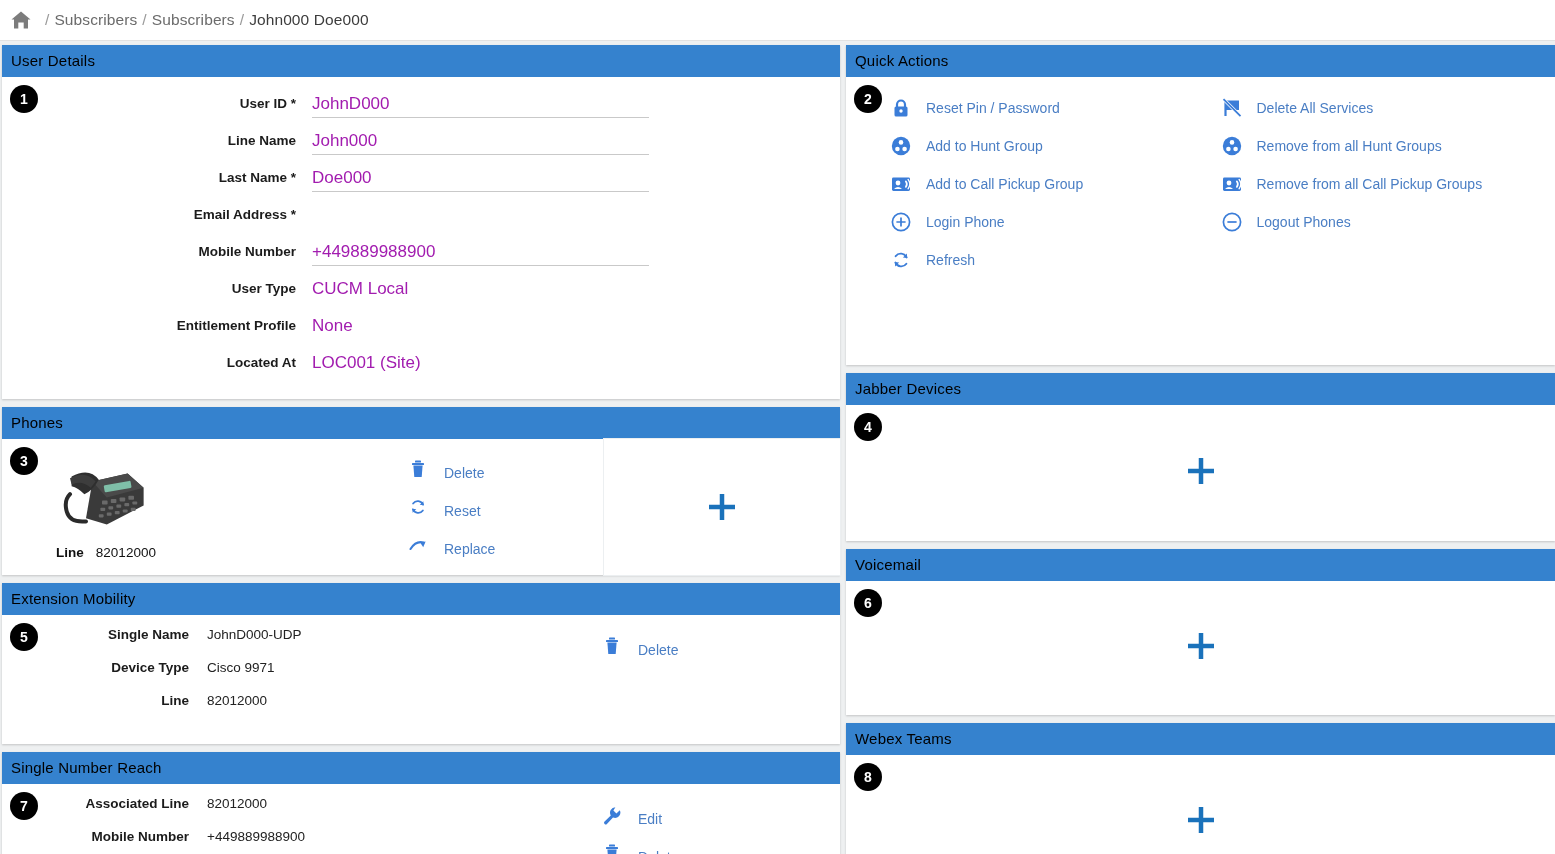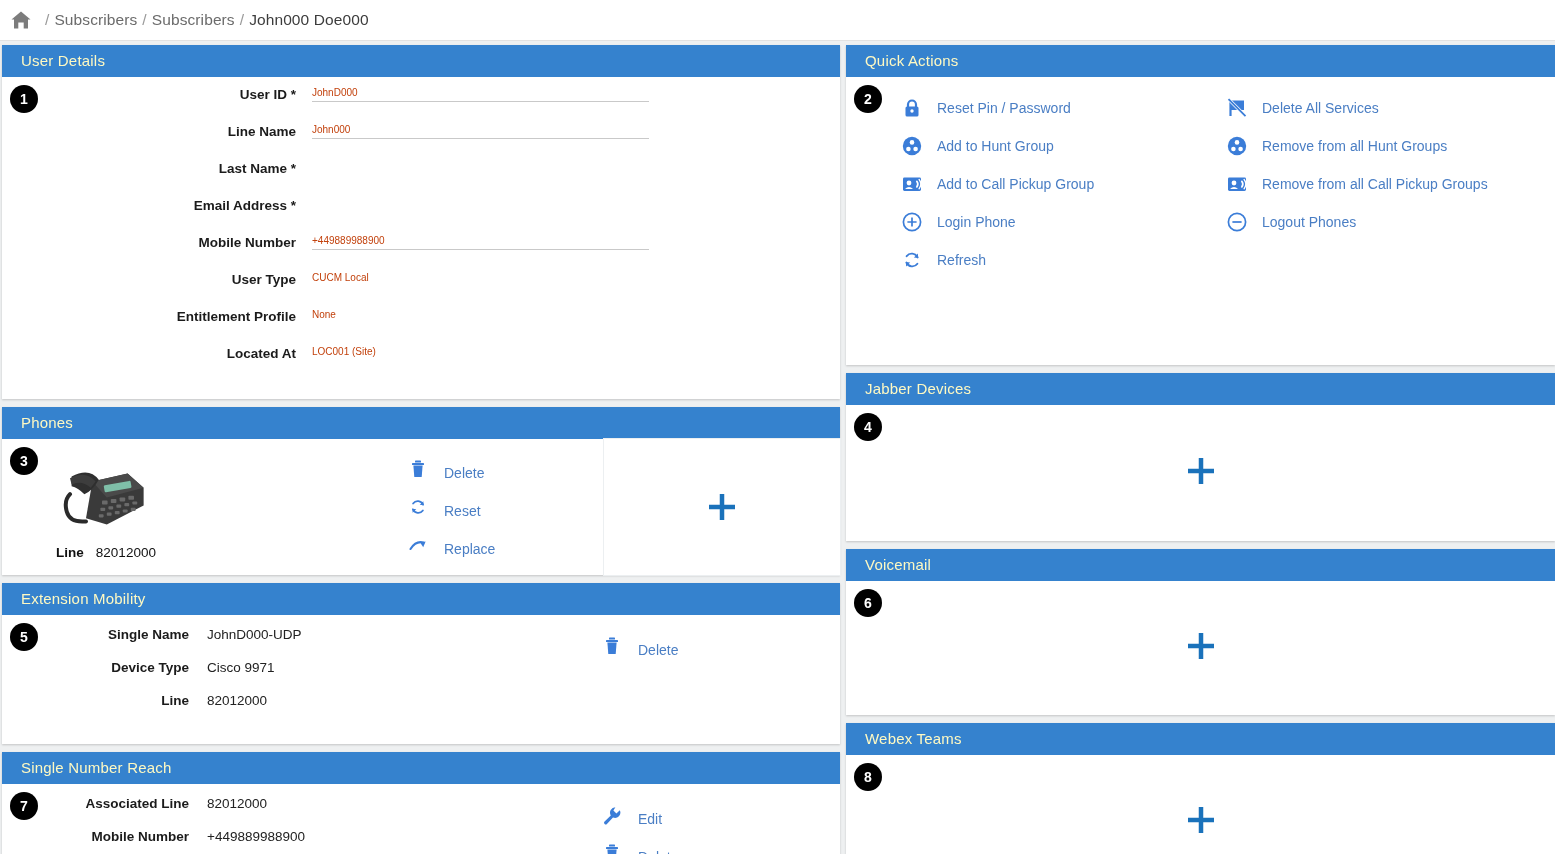--- a/index.html
+++ b/index.html
@@ -29,60 +29,60 @@
   .col-left  { position: absolute; left: 2px;  top: 45px; width: 838px; }
   .col-right { position: absolute; left: 846px; top: 45px; width: 709px; }
 
   .panel {
     background: #ffffff;
     margin-bottom: 8px;
     box-shadow: 0 1px 2px rgba(0,0,0,.18);
   }
   .panel-head {
     background: #3582ce;
-    color: #fef9c3;
+    color: #000000;
     font-size: 15px;
     height: 32px;
     line-height: 32px;
-    padding-left: 19px;
+    padding-left: 9px;
     letter-spacing: .2px;
   }
   .panel-body { position: relative; background:#fff; }
 
   
   .badge {
     position: absolute;
     left: 8px; top: 8px;
     width: 28px; height: 28px; border-radius: 50%;
     background: #000; color: #fff;
     font-size: 14px; font-weight: bold;
     display: flex; align-items: center; justify-content: center;
     z-index: 5;
   }
 
   
   .form { padding: 10px 0 16px 0; }
-  .form-row { display: flex; align-items: flex-start; height: 37px; }
+  .form-row { display: flex; align-items: center; height: 37px; }
   .form-label {
     width: 310px; text-align: right;
     font-size: 13.5px; font-weight: bold; color: #1b1b1b;
     padding-right: 16px; padding-bottom: 4px;
     white-space: nowrap;
   }
   .form-value {
     width: 337px;
-    font-size: 10px; color: #c2410c;
+    font-size: 17px; color: #a21caf;
     padding-bottom: 3px;
   }
   .form-value.input { border-bottom: 1px solid #c9c9c9; }
   .form-value.readonly { padding-bottom: 4px; }
 
   
   .qa-body { padding: 12px 0 16px 0; min-height: 288px; }
-  .qa-grid { display: flex; margin-left: 11px; }
+  .qa-grid { display: flex; }
   .qa-col { width: 50%; }
   .qa-item {
     display: flex; align-items: center;
     height: 38px;
     padding-left: 44px;
     cursor: pointer;
   }
   .qa-col.right .qa-item { padding-left: 20px; }
   .qa-icon { width: 22px; height: 22px; margin-right: 14px; flex: 0 0 22px; }
   .qa-label { font-size: 14px; color: #4a7ec4; white-space: nowrap; }
@@ -169,20 +169,21 @@
             <div class="form-row">
               <div class="form-label">User ID *</div>
               <div class="form-value input">JohnD000</div>
             </div>
             <div class="form-row">
               <div class="form-label">Line Name</div>
               <div class="form-value input">John000</div>
             </div>
             <div class="form-row">
               <div class="form-label">Last Name *</div>
+              <div class="form-value input">Doe000</div>
             </div>
             <div class="form-row">
               <div class="form-label">Email Address *</div>
             </div>
             <div class="form-row">
               <div class="form-label">Mobile Number</div>
               <div class="form-value input">+449889988900</div>
             </div>
             <div class="form-row">
               <div class="form-label">User Type</div>

